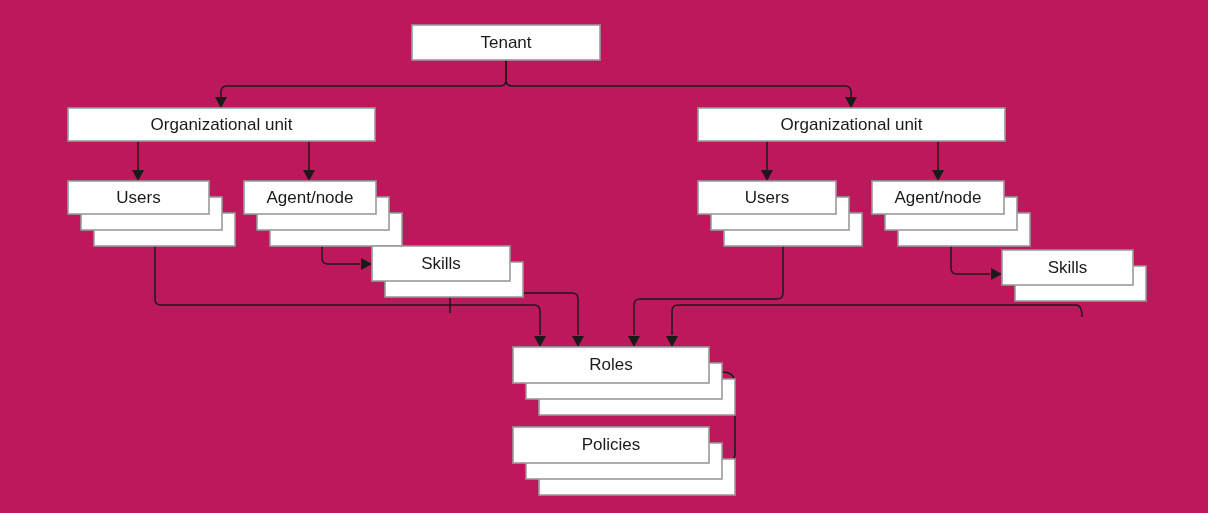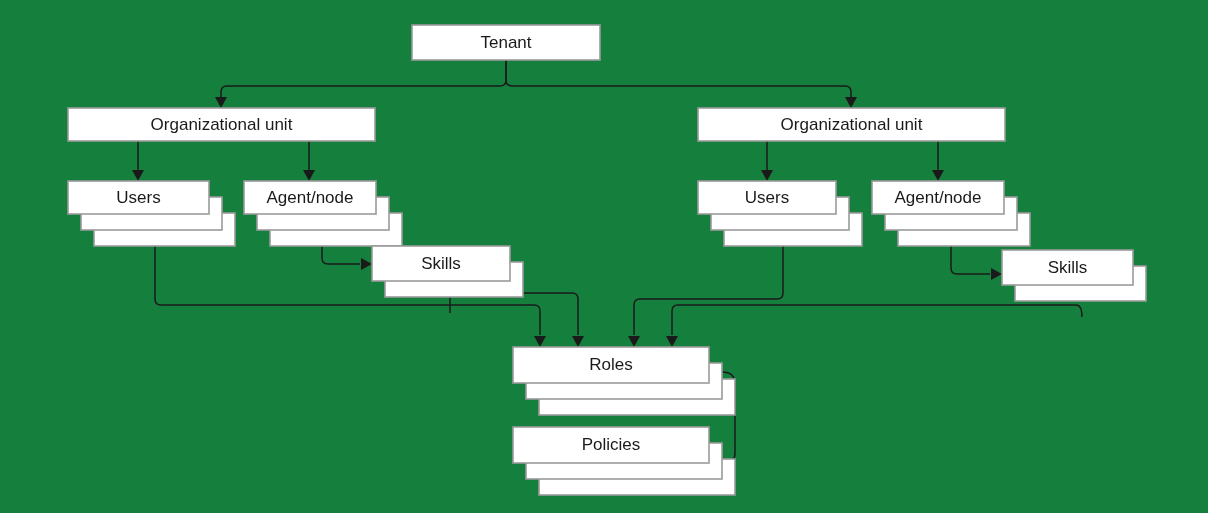--- a/index.html
+++ b/index.html
@@ -8,21 +8,21 @@
     padding: 0;
     background: #ffffff;
   }
   body {
     font-family: "Liberation Sans", sans-serif;
   }
   #diagram-root {
     position: relative;
     width: 1208px;
     height: 513px;
-    background: #15803d;
+    background: #be185d;
     overflow: hidden;
   }
   svg#diagram-svg {
     display: block;
     width: 1208px;
     height: 513px;
   }
   .node-box {
     fill: #ffffff;
     stroke: #9a9a9a;

